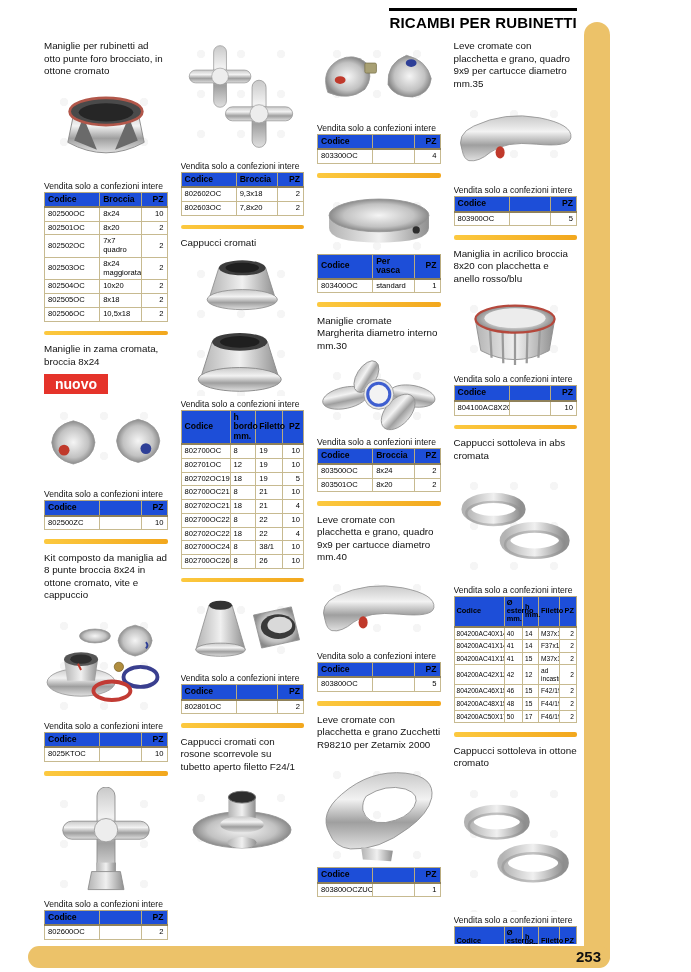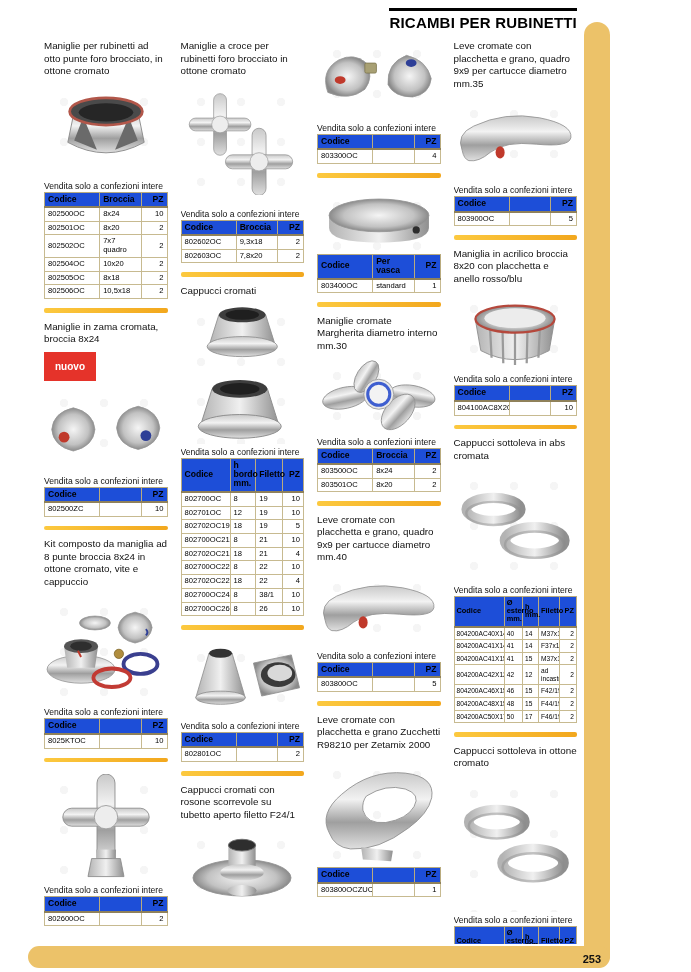--- a/index.html
+++ b/index.html
@@ -9,31 +9,31 @@
   
   .band-v { position:absolute; right:5px; top:22px; bottom:4px; width:26px;
             background:#ecc269; border-radius:13px; z-index:1; }
   .band-h { position:absolute; bottom:4px; left:28px; right:5px; height:22px;
             background:#ecc269; border-radius:11px; z-index:1; }
 
   .header { position:absolute; top:8px; right:38px; border-top:3.5px solid #000;
             padding-top:3px; z-index:2; }
   .title  { font-size:15px; font-weight:bold; color:#000; letter-spacing:.2px; }
 
-  .pagenum { position:absolute; bottom:7px; right:14px; font-size:11px;
+  .pagenum { position:absolute; bottom:7px; right:14px; font-size:15px;
              font-weight:bold; color:#111; z-index:3; }
 
   .grid { position:absolute; top:34px; left:26px; right:38px; bottom:28px;
           display:grid; grid-template-columns:repeat(4,1fr); column-gap:13px;margin-left:18px; }
   .col  { min-width:0; overflow:hidden; }
 
   .section { margin-bottom:6px; }
   .desc { font-size:9.8px; line-height:1.28; color:#111; margin:6px 0 4px; }
   .badge { display:inline-block; background:#e5332a; color:#fff; font-weight:bold;
-           font-size:10px; padding:9px 11px; margin:2px 0 2px; }
+           font-size:14px; padding:2px 11px; margin:2px 0 2px; }
   .note { font-size:8.6px; color:#111; margin:3px 0 1px; }
 
   .fig { display:flex; align-items:center; justify-content:center; overflow:hidden;
          background-image: radial-gradient(circle 7px at center, rgba(60,60,60,.05) 60%, transparent 62%);
          background-size:40px 40px; }
   .pimg { display:block; }
   .fig-octagonal-knob   { height:96px;  }
   .fig-zama-knob-pair   { height:90px;  }
   .fig-handle-kit       { height:112px; }
   .fig-cross-handle     { height:112px; }
@@ -148,20 +148,25 @@
                 <td>802501OC</td>
                 <td>8x20</td>
                 <td>2</td>
               </tr>
               <tr>
                 <td>802502OC</td>
                 <td>7x7 quadro</td>
                 <td>2</td>
               </tr>
               <tr>
+                <td>802503OC</td>
+                <td>8x24 maggiorata</td>
+                <td>2</td>
+              </tr>
+              <tr>
                 <td>802504OC</td>
                 <td>10x20</td>
                 <td>2</td>
               </tr>
               <tr>
                 <td>802505OC</td>
                 <td>8x18</td>
                 <td>2</td>
               </tr>
               <tr>
@@ -254,21 +259,20 @@
                 <td>802600OC</td>
                 <td></td>
                 <td>2</td>
               </tr>
             </tbody>
           </table>
         </div>
       </div>
       <div class="col">
         <div class="section">
-          <p class="desc">Maniglie a croce per rubinetti foro brocciato in ottone cromato</p>
           <div class="fig fig-cross-handle-pair">
             <svg class="pimg" viewBox="0 0 150 126" width="142">
               <use href="#crossShape" transform="translate(10,2) scale(0.78)"></use>
               <use href="#crossShape" transform="translate(54,44) scale(0.85)"></use>
             </svg>
           </div>
           <p class="note">Vendita solo a confezioni intere</p>
           <table class="ptable cols3">
             <thead>
               <tr>

